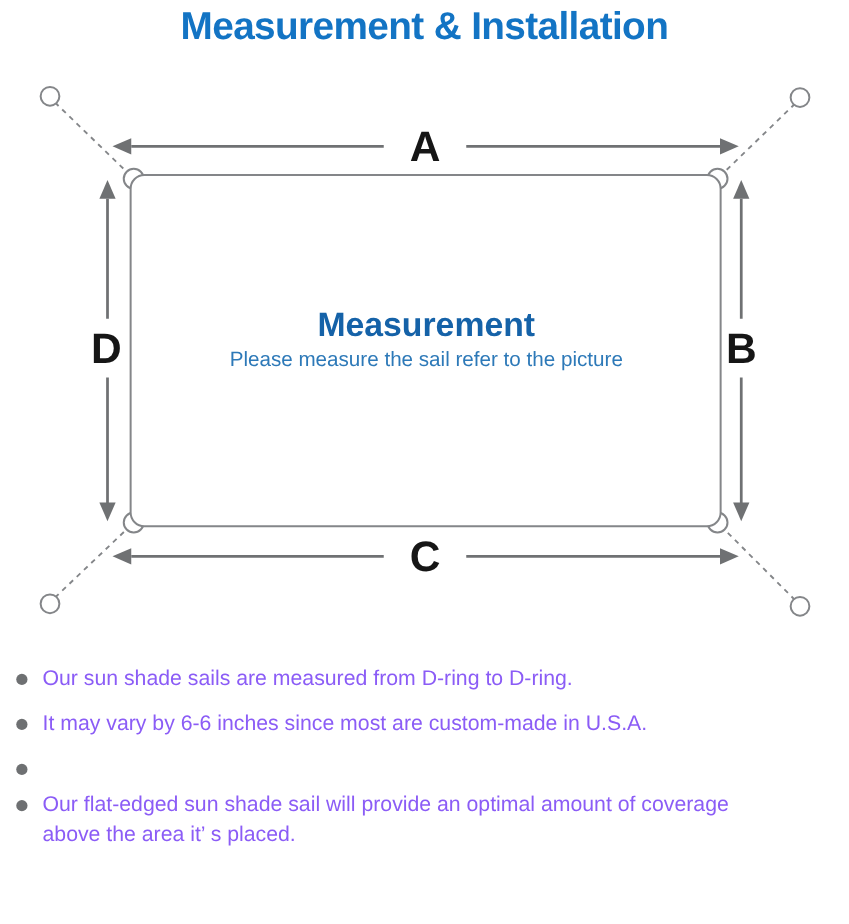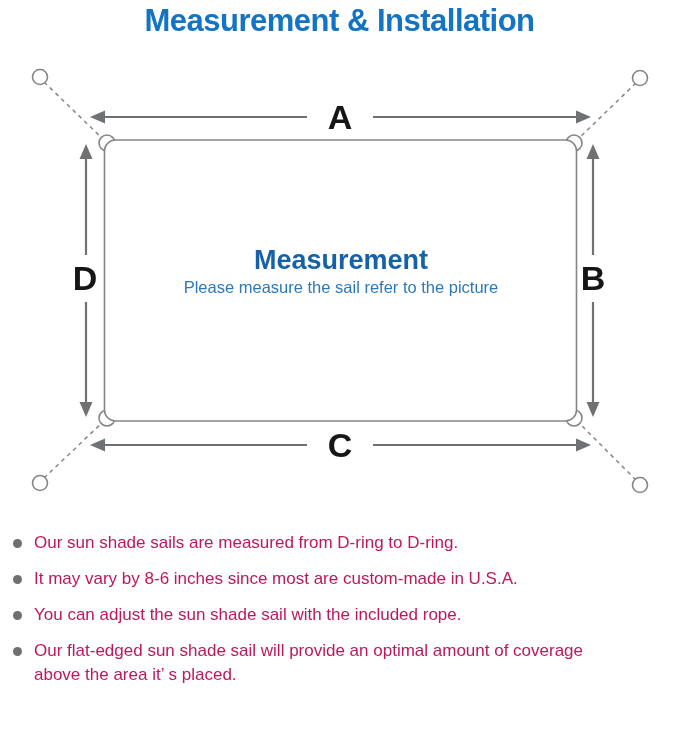--- a/index.html
+++ b/index.html
@@ -63,21 +63,21 @@
     height: 9px;
     border-radius: 50%;
     background: #6e7072;
     margin-top: 8px;
     margin-right: 12px;
     flex-shrink: 0;
   }
   .note-text {
     font-size: 17px;
     line-height: 24px;
-    color: #be185d;
+    color: #8b5cf6;
   }
 </style>
 </head>
 <body>
 
 <div class="stage">
 
   <h1 class="page-title">Measurement &amp; Installation</h1>
 
   <svg class="diagram-svg" width="679" height="520" viewBox="0 0 679 520">
@@ -137,25 +137,24 @@
     <text class="svg-center-sub" x="341" y="293" text-anchor="middle">Please measure the sail refer to the picture</text>
   </svg>
 
   <div class="notes">
     <div class="note-item">
       <span class="note-dot"></span>
       <span class="note-text">Our sun shade sails are measured from D-ring to D-ring.</span>
     </div>
     <div class="note-item">
       <span class="note-dot"></span>
-      <span class="note-text">It may vary by 8-6 inches since most are custom-made in U.S.A.</span>
+      <span class="note-text">It may vary by 6-6 inches since most are custom-made in U.S.A.</span>
     </div>
     <div class="note-item">
       <span class="note-dot"></span>
-      <span class="note-text">You can adjust the sun shade sail with the included rope.</span>
     </div>
     <div class="note-item">
       <span class="note-dot"></span>
       <span class="note-text">Our flat-edged sun shade sail will provide an optimal amount of coverage above the area it’ s placed.</span>
     </div>
   </div>
 
 </div>
 
 </body></html>

